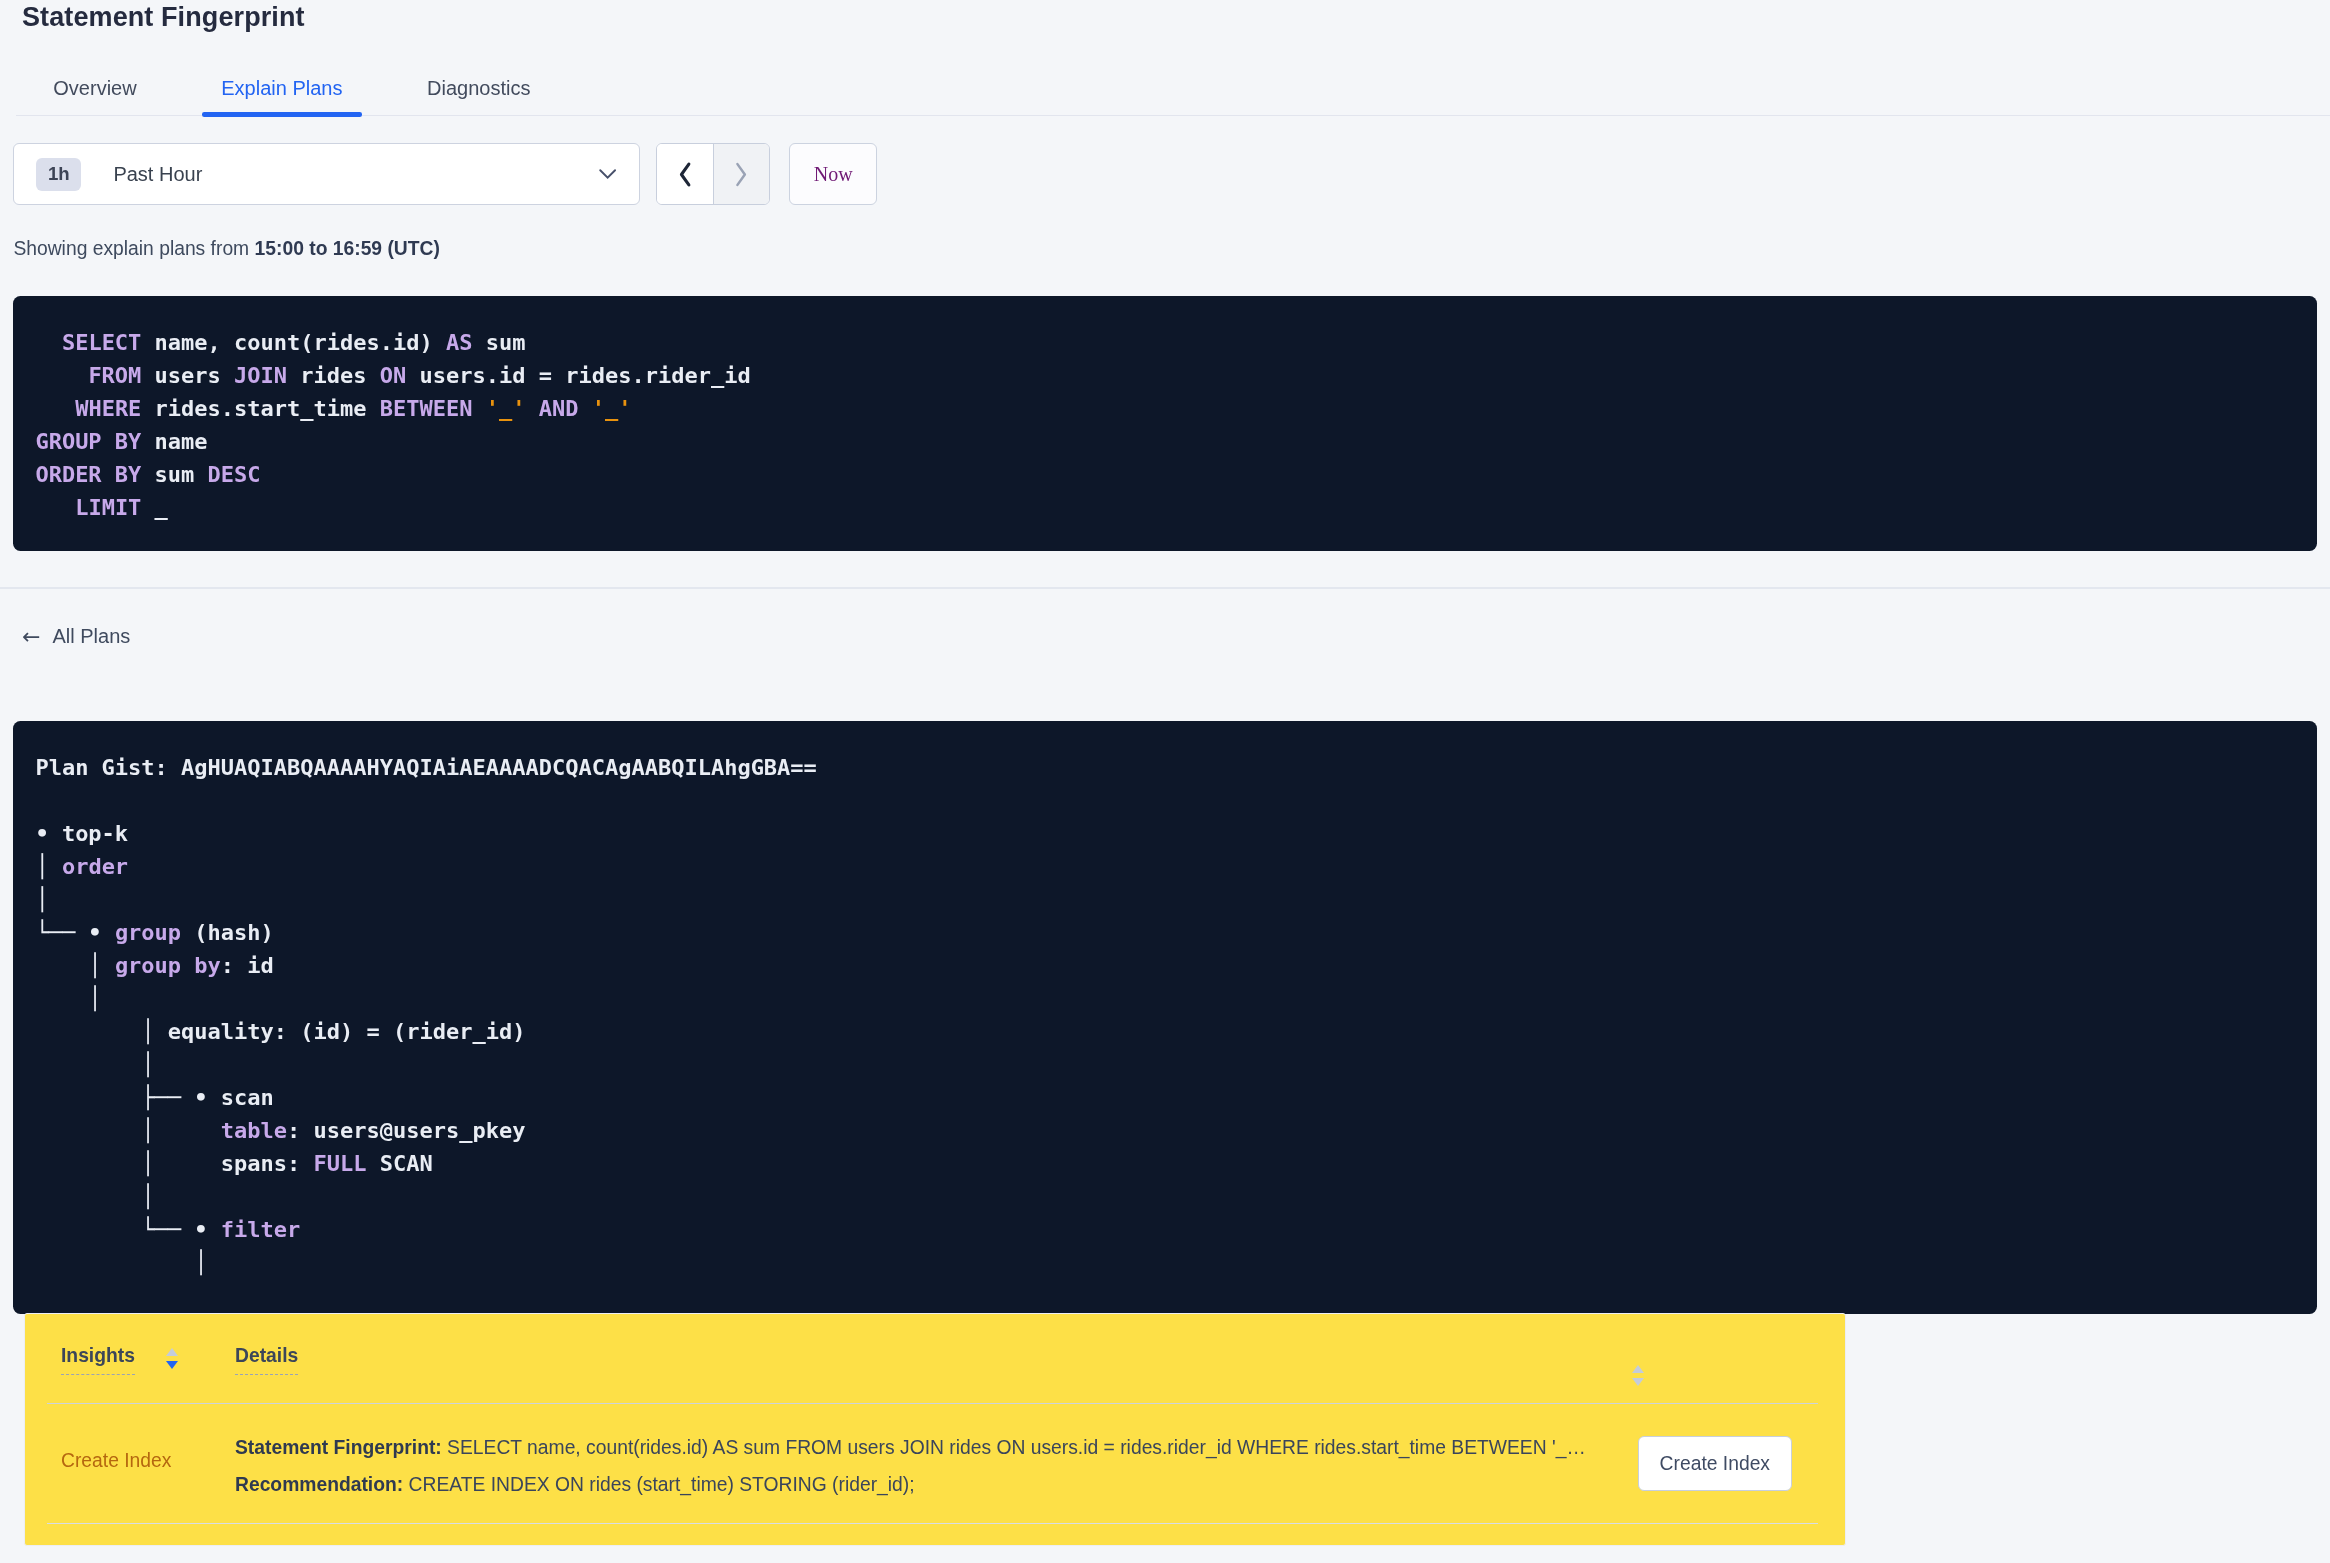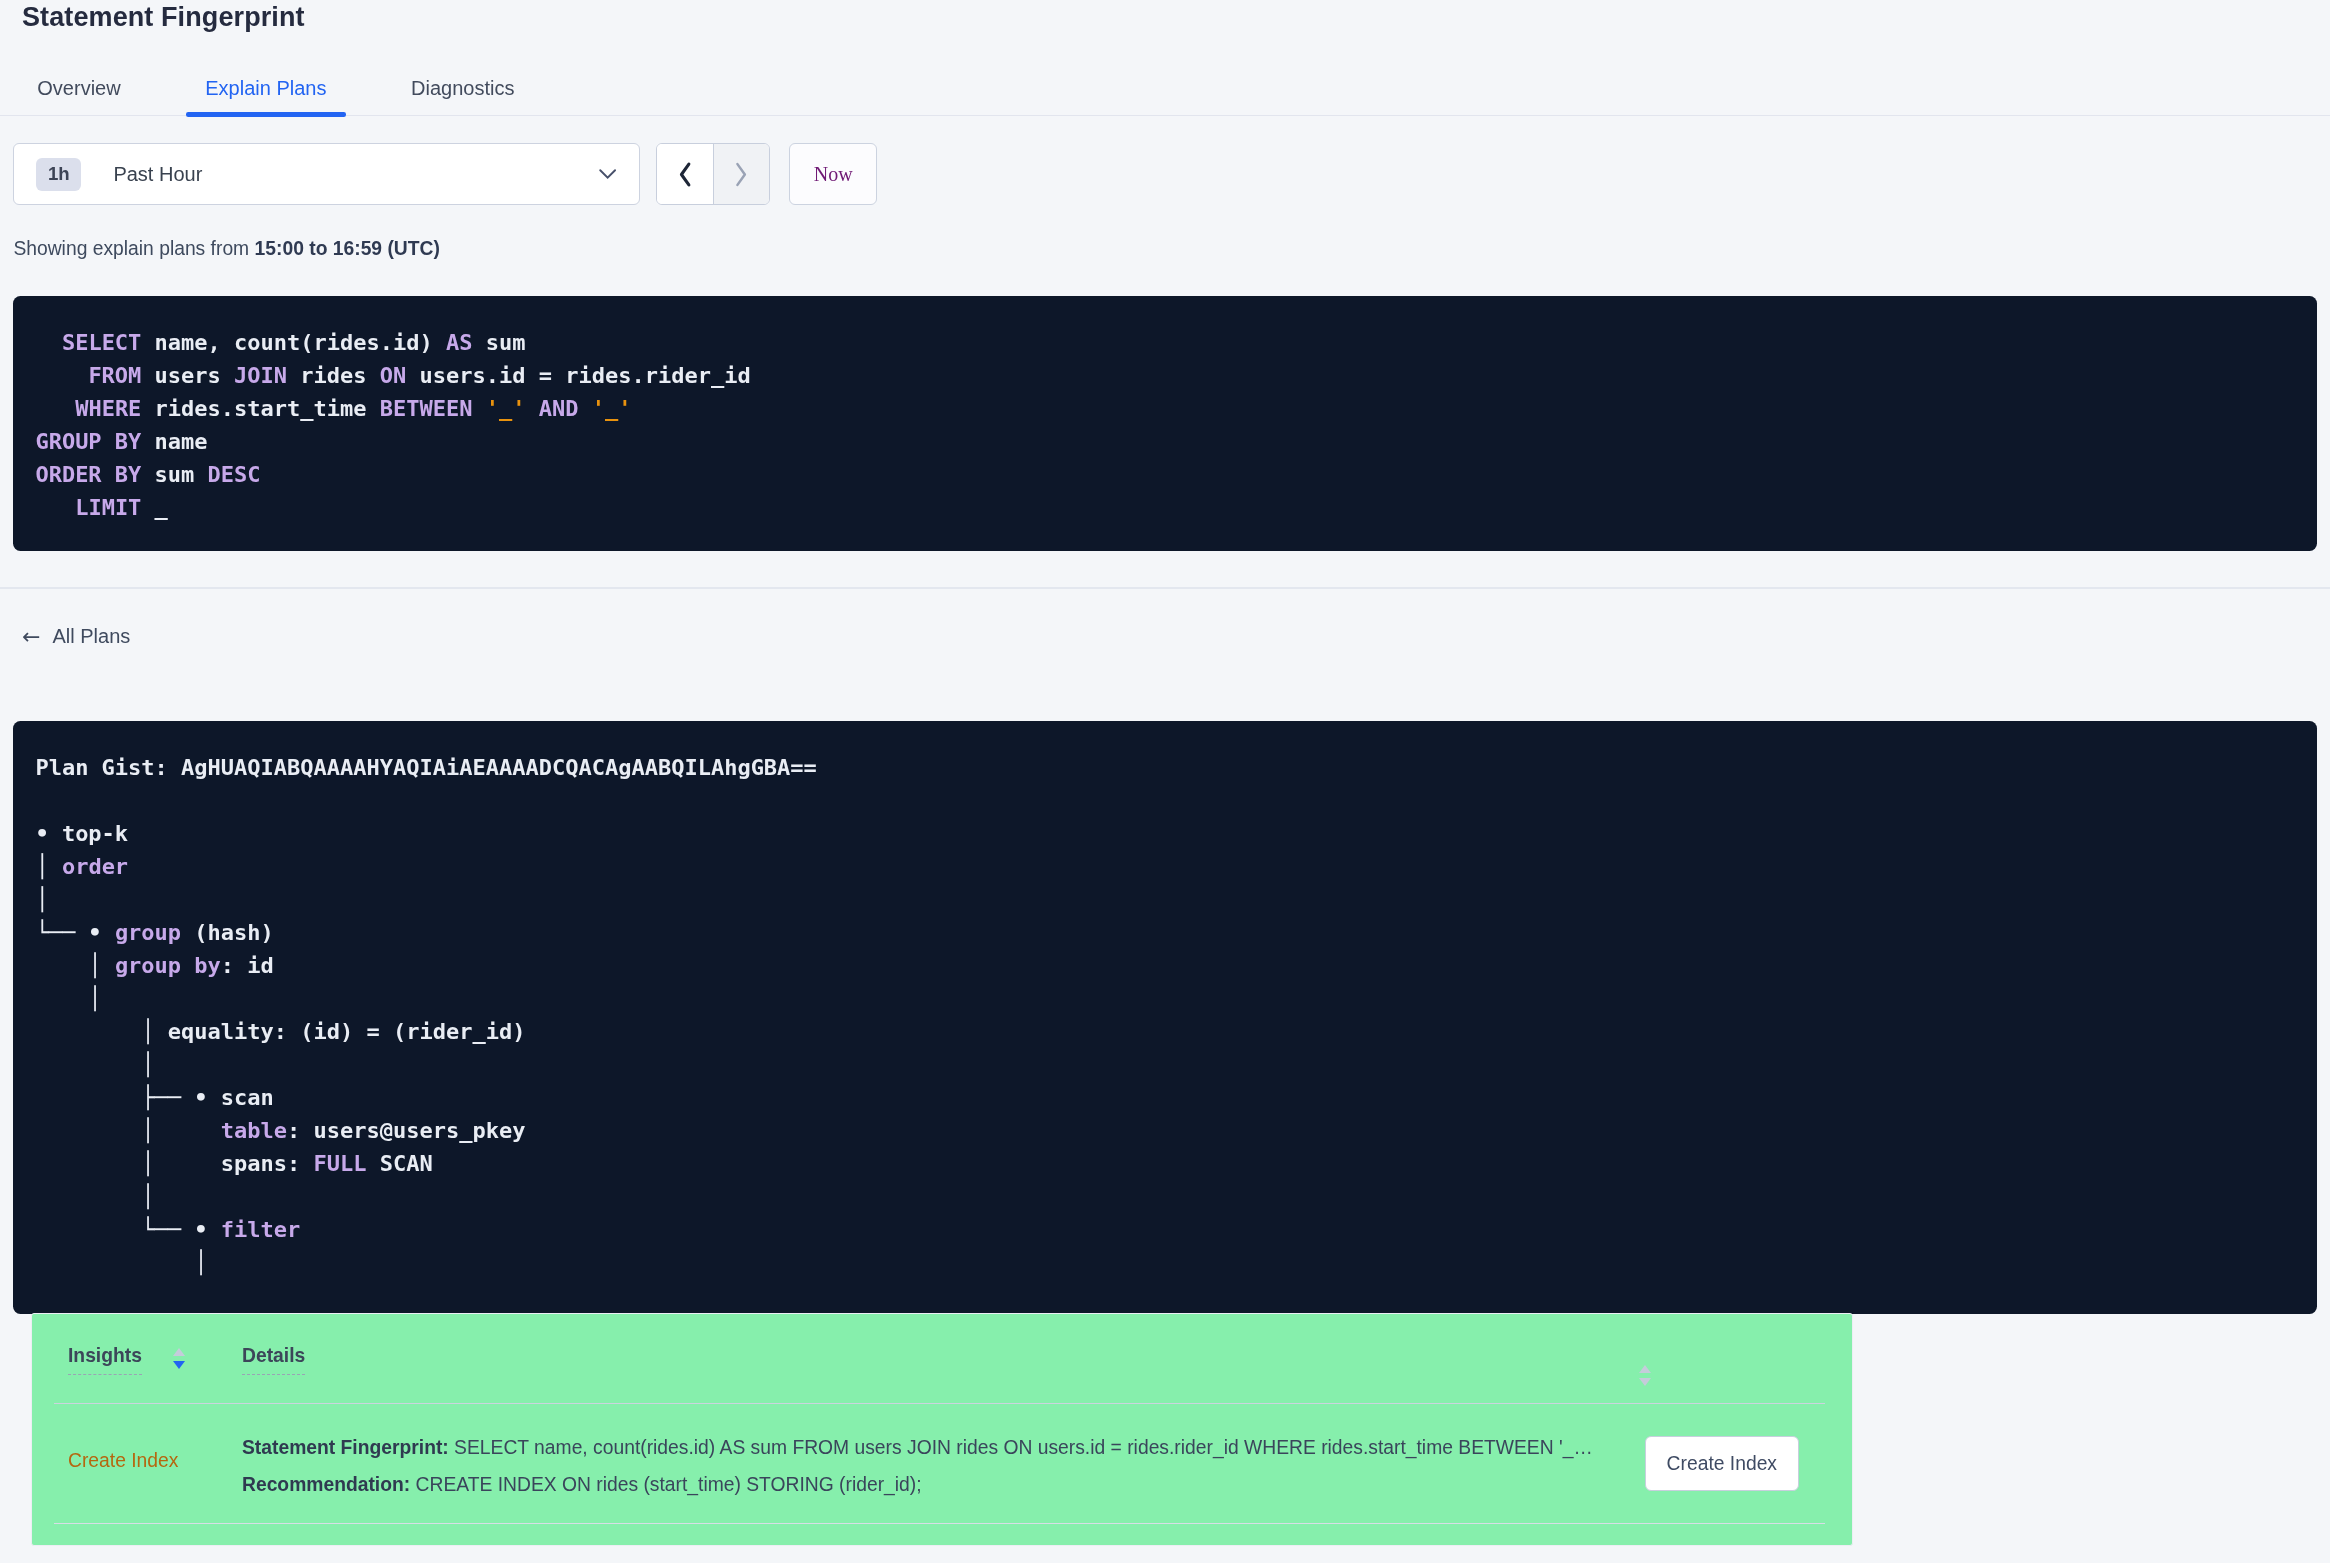--- a/index.html
+++ b/index.html
@@ -8,21 +8,21 @@
   }
   *{box-sizing:border-box; margin:0; padding:0;}
   html,body{width:2330px; height:1564px; overflow:hidden;}
   body{font-family:"Liberation Sans","DejaVu Sans",sans-serif; background:var(--page-bg); color:#3a445a;}
   .page{position:relative; width:2330px; height:1564px;}
 
   
   .title{position:absolute; left:22px; top:1.5px; font-size:27px; font-weight:700; color:#252b3f; letter-spacing:0.1px;}
 
   
-  .tabbar{position:absolute; left:0; right:0; top:67px; height:49px; display:flex; align-items:flex-end; padding-left:18px; border-bottom:1.5px solid #e2e5ee;}
+  .tabbar{position:absolute; left:16px; right:0; top:67px; height:49px; display:flex; align-items:flex-end; padding-left:18px; border-bottom:1.5px solid #e2e5ee;}
   .tab{position:relative; padding:12px 19.3px 15px; margin-right:46px; font-size:20px; color:#424b5d; cursor:pointer;}
   .tab.active{color:var(--accent);}
   .tab.active::after{content:""; position:absolute; left:0; right:0; bottom:-1.5px; height:4.5px; border-radius:2.2px; background:var(--accent);}
 
   
   .controls{position:absolute; left:13.4px; top:143px; height:62px; display:flex; align-items:stretch;border-radius:15px;}
   .select{width:627px; background:#fff; border:1.5px solid #cdd3e0; border-radius:6px; display:flex; align-items:center; padding:0 22px; cursor:pointer;}
   .badge{display:inline-flex; align-items:center; justify-content:center; width:45px; height:33px; background:#dbdfec; border-radius:6px; font-size:18.6px; font-weight:700; color:#3d4456;}
   .sel-label{margin-left:32px; font-size:20px; color:#39424f;}
   .select svg{margin-left:auto;}
@@ -46,21 +46,21 @@
   .tok-k{color:var(--purple);}
   .tok-l{color:var(--orange);}
 
   .divider{position:absolute; left:0; right:0; top:587px; height:1.5px; background:#e3e7ef;}
 
   
   .backlink{position:absolute; left:22px; top:625px; display:flex; align-items:center; gap:12px; font-size:20px; color:#3f4a5e; text-decoration:none; cursor:pointer;}
   .backlink .arr{font-family:"DejaVu Sans",sans-serif; font-size:22px; line-height:22px;}
 
   
-  .card{position:absolute; left:31px; top:1313px; width:1822px; height:233px; background:#86efac; border:0.7px solid #eceef4; border-radius:3px;}
+  .card{position:absolute; left:24px; top:1313px; width:1822px; height:233px; background:#fde047; border:0.7px solid #eceef4; border-radius:3px;}
   .thead{position:absolute; top:31px; left:36px; right:36px; display:flex; align-items:flex-start;}
   .col-insights{width:174px; display:flex; align-items:flex-start;}
   .th-label{display:inline-block; font-size:19.3px; font-weight:700; color:#3c4659; padding-bottom:6.7px; border-bottom:1.5px dashed #9aa3b4; cursor:pointer;}
   .sort-stack{display:flex; flex-direction:column; align-items:center; margin-left:31px; margin-top:3px; cursor:pointer;}
   .caret{width:0; height:0; border-left:6px solid transparent; border-right:6px solid transparent;}
   .caret.up{border-bottom:8.2px solid #c4ccda;}
   .caret.down{border-top:8.2px solid var(--accent); margin-top:4.5px;}
   .caret.down.gray{border-top-color:#c4ccda;}
   .sort-right{position:absolute; top:48px; left:1576px;}
   .hr1{position:absolute; top:89px; left:22px; right:27.5px; border-top:1.5px solid #ccd3de;}

